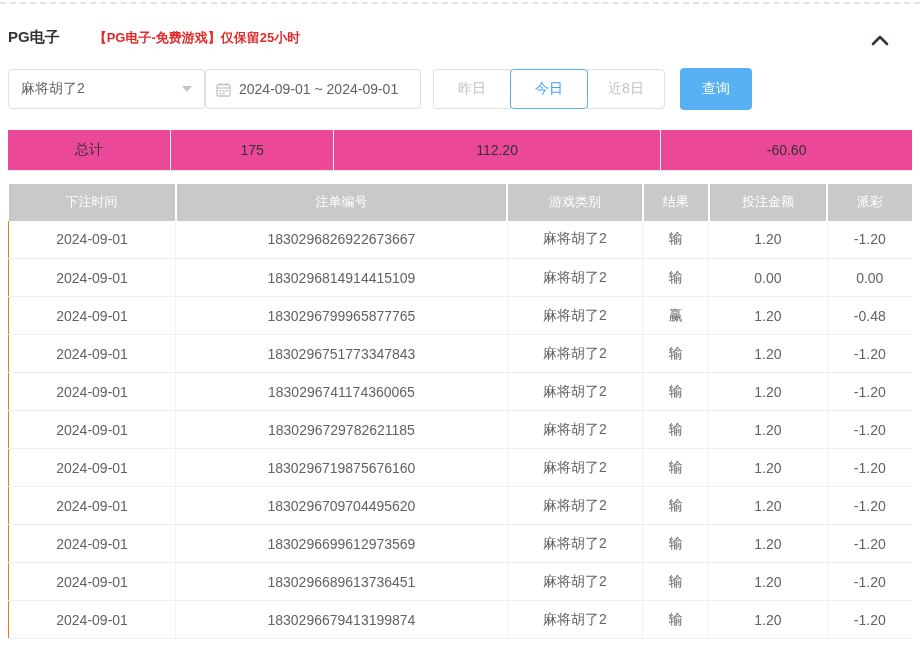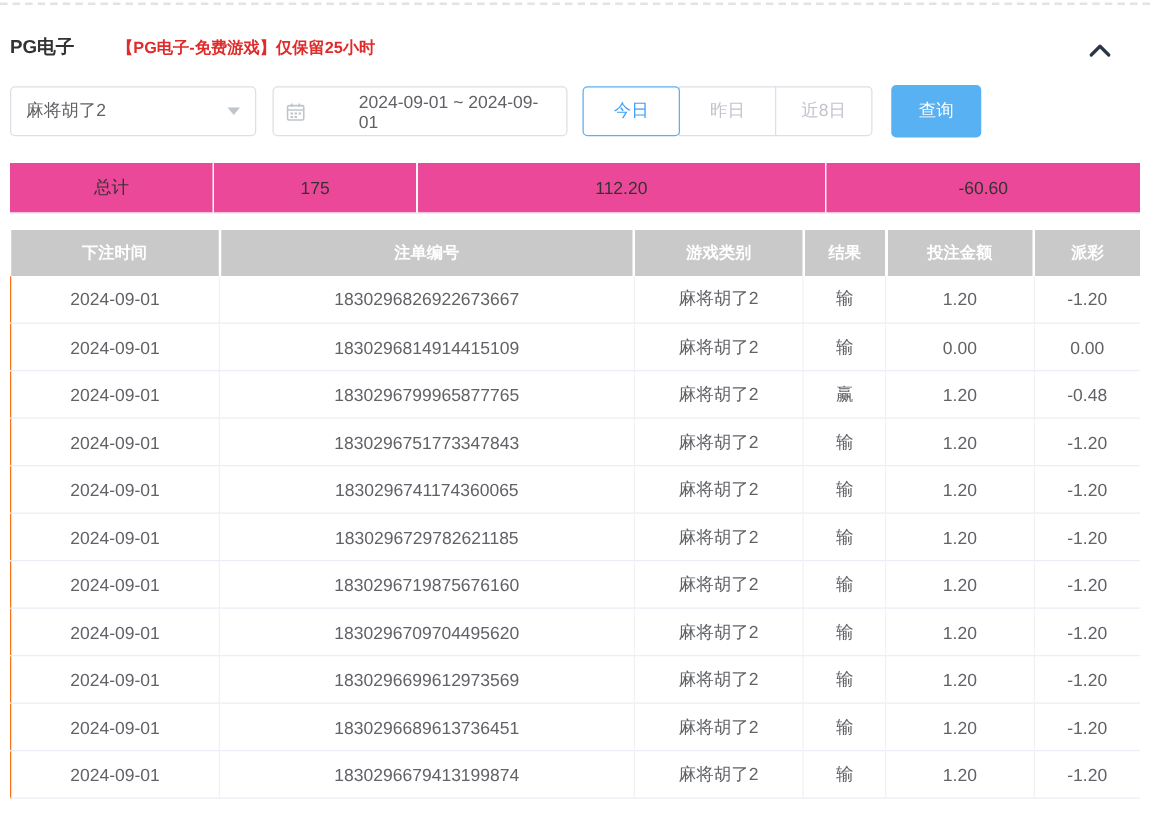--- a/index.html
+++ b/index.html
@@ -13,22 +13,22 @@
   .panel-title { font-size: 15px; font-weight: bold; color: #333; }
   .panel-notice { font-size: 13px; font-weight: bold; color: #e02b2b; margin-left: 34px; }
   .collapse-btn { margin-left: auto; margin-right: 22px; cursor: pointer; display: flex; align-items: center; }
 
   
   .filter-row { display: flex; align-items: center; margin: 21px 8px 0 8px; }
   .select-box { width: 197px; height: 40px; border: 1px solid #dcdfe6; border-radius: 4px;
     display: flex; align-items: center; padding: 0 12px; color: #606266; font-size: 14px; background: #fff; cursor: pointer; }
   .select-box .caret { margin-left: auto; width: 0; height: 0; border-left: 5px solid transparent;
     border-right: 5px solid transparent; border-top: 6px solid #c0c4cc; }
-  .date-box { width: 236px; height: 40px; border: 1px solid #dcdfe6; border-radius: 4px; margin-left: 13px;
-    display: flex; align-items: center; padding: 0 10px; color: #606266; font-size: 14px; background: #fff; cursor: pointer; gap: 35px; }
+  .date-box { width: 216px; height: 40px; border: 1px solid #dcdfe6; border-radius: 4px; margin-left: 0;
+    display: flex; align-items: center; padding: 0 10px; color: #606266; font-size: 14px; background: #fff; cursor: pointer; }
   .date-box svg { margin-right: 8px; flex: 0 0 auto; }
   .btn-group { display: flex; margin-left: 12px; }
   .qbtn { width: 78px; height: 40px; background: #fff; border: 1px solid #dcdfe6; font-size: 14px;
     color: #c0c4cc; cursor: pointer; display: flex; align-items: center; justify-content: center; }
   .qbtn:first-child { border-radius: 4px 0 0 4px; }
   .qbtn:last-child { border-radius: 0 4px 4px 0; }
   .qbtn + .qbtn { margin-left: -1px; }
   .qbtn.active { border: 1px solid #5aaef3; color: #409eff; border-radius: 4px; z-index: 2; }
   .search-btn { width: 72px; height: 42px; margin-left: 15px; background: #58b1f2; color: #fff;
     border: none; border-radius: 4px; font-size: 14px; cursor: pointer; }
@@ -38,21 +38,21 @@
   td, th { text-align: center; font-weight: normal; overflow: hidden; white-space: nowrap; }
 
   .summary { margin-top: 20px; }
   .summary th { background: #ececec; height: 40px; color: #333; font-size: 14px; border-right: 2px solid #fff; }
   .summary th:last-child { border-right: none; }
   .summary td { height: 40px; color: #333; font-size: 14px; background: #ec4899;
     border-bottom: 1px solid #e8e8e8; border-right: 1px solid #f5f5f5; }
   .summary td:last-child { border-right: none; }
 
   .records { margin-top: 13px; }
-  .records th { background: #c9c9c9; height: 37px; color: #fff; font-size: 13px; font-weight: 700;
+  .records th { background: #c9c9c9; height: 37px; color: #fff; font-size: 13px; font-weight: 400;
     border-right: 2px solid #fff; }
   .records th:last-child { border-right: none; }
   .records td { height: 38px; color: #606266; font-size: 14px; background: #fff;
     border-bottom: 1px solid #ebeef5; border-right: 1px solid #f2f2f2; }
   .records td:first-child { border-left: 1px solid #f97316; }
   .records td:last-child { border-right: none; }
   .neg { color: #f56c6c; }
 </style>
 </head>
 <body>
@@ -83,22 +83,22 @@
         <line x1="10.5" y1="0.8" x2="10.5" y2="3.6" stroke="#c0c4cc" stroke-width="1.3"></line>
         <rect x="3.4" y="8" width="2" height="1.6" fill="#c0c4cc"></rect>
         <rect x="6.6" y="8" width="2" height="1.6" fill="#c0c4cc"></rect>
         <rect x="9.8" y="8" width="2" height="1.6" fill="#c0c4cc"></rect>
         <rect x="3.4" y="10.8" width="2" height="1.6" fill="#c0c4cc"></rect>
         <rect x="6.6" y="10.8" width="2" height="1.6" fill="#c0c4cc"></rect>
       </svg>
       <span>2024-09-01 ~ 2024-09-01</span>
     </div>
     <div class="btn-group">
+      <button class="qbtn">昨日</button>
       <button class="qbtn active">今日</button>
-      <button class="qbtn">昨日</button>
       <button class="qbtn">近8日</button>
     </div>
     <button class="search-btn">查询</button>
   </div>
 
   <table class="summary">
     <colgroup>
         <col style="width:18%">
         <col style="width:18%">
         <col style="width:36.2%">

